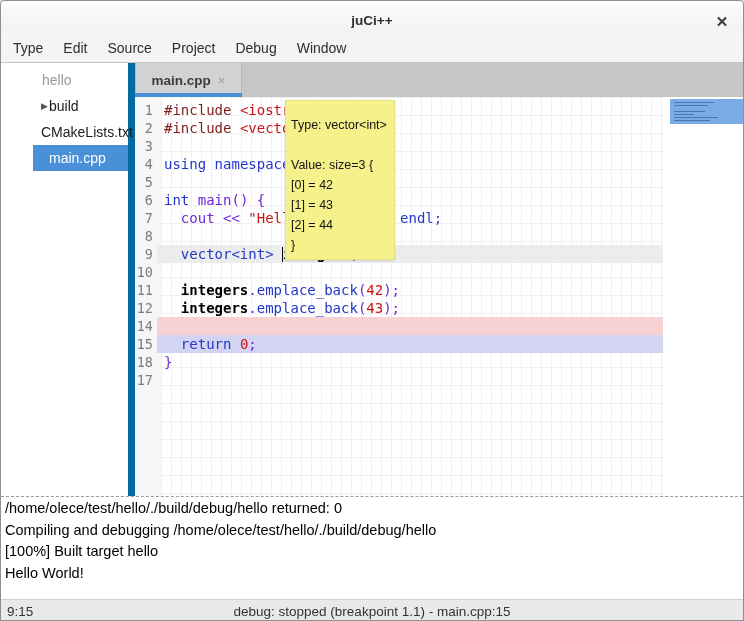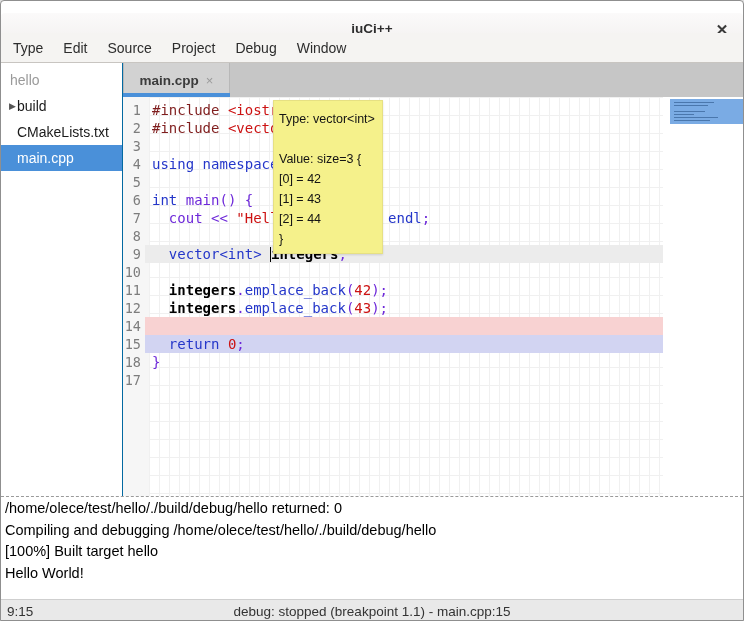--- a/index.html
+++ b/index.html
@@ -4,41 +4,41 @@
 <style>
   * { margin:0; padding:0; box-sizing:border-box; }
   html,body { background:#e0e0e0; }
   .window {
     position:relative; width:744px; height:621px; background:#fff;
     font-family:"Liberation Sans", sans-serif; overflow:hidden;
     border:1px solid #8f8f8f; border-radius:4px 4px 0 0;
   }
   
   .titlebar {
-    position:absolute; top:12px; left:0; right:0; height:32px;
+    position:absolute; top:4px; left:0; right:0; height:32px;
     background:linear-gradient(#fbfafa,#f3f1f0);
     border-bottom:1px solid #bdbab6; border-radius:4px 4px 0 0;
     display:flex; align-items:center; justify-content:center;
   }
   .title { font-size:13.5px; font-weight:bold; color:#2e2e2e; }
   .closebtn {
     position:absolute; right:10px; top:6px; width:22px; height:22px;
     display:flex; align-items:center; justify-content:center;
     font-size:15px; font-weight:bold; color:#3a3a3a; cursor:default;
   }
   
   .menubar {
     position:absolute; top:32px; left:0; right:0; height:30px;
     background:#f5f4f2; border-bottom:1px solid #c8c5c1;
     display:flex; align-items:center; padding-left:2px;
   }
   .mitem { font-size:14px; color:#2d2d2d; padding:6px 10px; }
   
   .main { position:absolute; top:62px; left:0; right:0; height:433px; display:flex; }
-  .sidebar { width:122px; background:#fff; border-right:1px solid #0369a1; padding-top:4px; }
+  .sidebar { width:134px; background:#fff; border-right:7px solid #0369a1; padding-top:4px;padding-left:32px; }
   .shead { height:26px; line-height:26px; padding-left:9px; font-size:14px; color:#9a9a9a; }
   .srow { height:26px; display:flex; align-items:center; font-size:14px; color:#1a1a1a; }
   .srow .arrow { width:16px; padding-left:8px; font-size:9px; color:#555; }
   .srow.sel { background:#4a90d9; color:#fff; }
   .srow.sel .arrow { color:#fff; }
   
   .editorpane { flex:1; display:flex; flex-direction:column; min-width:0; }
   .tabbar { height:34px; background:#c6c6c6; display:flex; }
   .tab {
     width:107px; background:#d2d2d2; position:relative;
@@ -68,21 +68,21 @@
   }
   .row.current .code { background:#ececec; }
   .row.breakpoint .code { background:#f8d2d2; }
   .row.debug .code { background:#d2d4f2; }
   .p { color:#6d28d9;text-align:center; } .k { color:#2436c9; } .g { color:#7f1d1d; }
   .r { color:#cc1212; } .b { color:#000; font-weight:bold; }
   .cursor { display:inline-block; width:0; border-left:1px solid #000; height:15px; vertical-align:-3px; }
   
   .tooltip {
     position:absolute; left:150px; top:3px; width:110px; z-index:6;
-    background:#f5f18b; border:1px solid #e6e083; padding:8px 5px 4px 5px;
+    background:#f5f18b; border:1px solid #e6e083; padding:14px 5px 4px 5px;
     font-size:12.5px; line-height:20px; color:#141414;
     box-shadow:0 1px 2px rgba(0,0,0,0.12);
   }
   
   .minimap { position:absolute; right:0; top:0; bottom:0; width:80px; background:#fff; z-index:4; }
   .viewport { position:absolute; left:7px; right:0; top:2px; height:25px; background:#7aabe4; padding:3px 4px 0 4px; }
   .mline { height:1px; background:#4a77ad; margin-bottom:2px; }
   
   .terminal {
     position:absolute; left:0; right:0; top:495px; height:103px; background:#fff;

